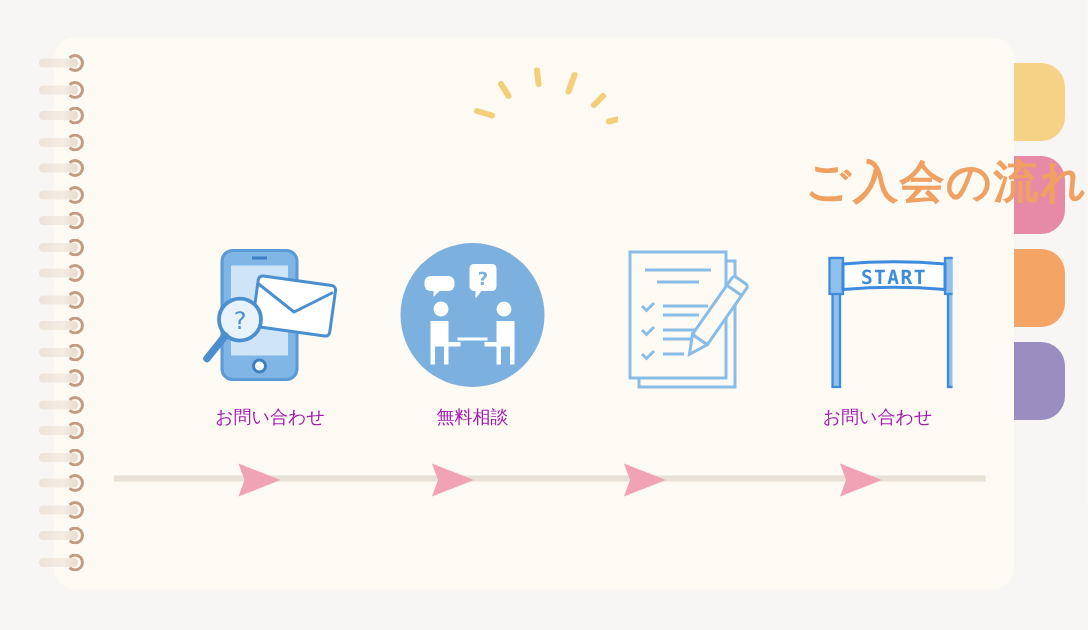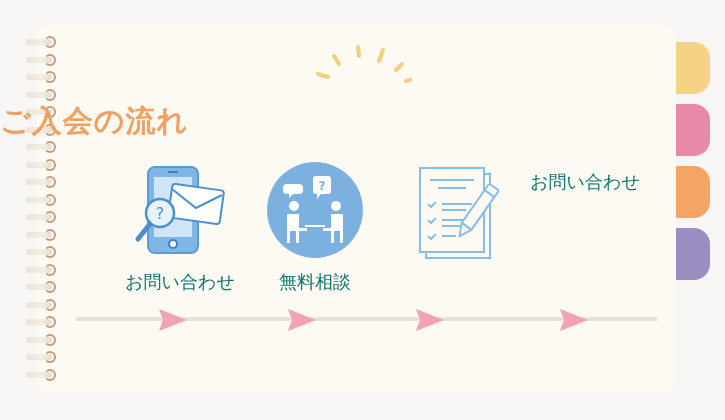--- a/index.html
+++ b/index.html
@@ -7,26 +7,26 @@
          font-family:"DejaVu Sans", "Liberation Sans", sans-serif; }
   .tab { position:absolute; left:660px; width:50px; height:52px; border-radius:0 16px 16px 0; }
   .card { position:absolute; left:36px; top:25px; width:640px; height:368px; background:#fdf9f3;
           border-radius:14px; }
   .rings { position:absolute; left:26px; top:36px; }
   .ring { position:absolute; left:0; width:30px; height:12px; }
   .ring .bar { position:absolute; left:0; top:3px; width:26px; height:6px; border-radius:3px;
                background:linear-gradient(90deg,#ece3d8,#f4ede4 60%,#e6dbcd); }
   .ring .loop { position:absolute; left:18px; top:0; width:8px; height:8px; border:2px solid #c49a80;
                 border-radius:50%; background:transparent; border-left-color:transparent; }
-  .title { position:absolute; left:0; width:725px; top:101px; text-align:left; font-size:30px;
+  .title { position:absolute; left:0; width:725px; top:101px; text-align:right; font-size:30px;
            font-weight:bold; color:#f0a060; letter-spacing:1px; }
   .sun { position:absolute; left:312px; top:42px; }
   .step { position:absolute; top:160px; width:140px; text-align:center; }
   .step .icon { height:100px; display:flex; align-items:center; justify-content:center; }
-  .step .label { margin-top:10px; font-size:18px; color:#0f766e; }
+  .step .label { margin-top:10px; font-size:12px; color:#a21caf; }
   .line { position:absolute; left:76px; top:317px; width:581px; height:4px; background:#e8e1d6; }
   .arrow { position:absolute; top:307px; }
 </style>
 </head>
 <body>
 
 <div class="tab" style="top:42px;background:#f6d287;"></div>
 <div class="tab" style="top:104px;background:#e78aa8;"></div>
 <div class="tab" style="top:166px;background:#f4a566;"></div>
 <div class="tab" style="top:228px;background:#9a8ec0;"></div>
@@ -185,20 +185,30 @@
       <g transform="rotate(35 78 50)">
         <rect x="72" y="22" width="12" height="48" rx="2" fill="#fdf9f3" stroke="#88bde8" stroke-width="2"></rect>
         <polygon points="72,70 84,70 78,82" fill="#fdf9f3" stroke="#88bde8" stroke-width="2"></polygon>
         <line x1="72" y1="30" x2="84" y2="30" stroke="#88bde8" stroke-width="2"></line>
       </g>
     </svg>
   </div>
 </div>
 
 <div class="step" style="left:515px;">
+  <div class="icon">
+    <svg width="100" height="100" viewBox="0 0 100 100">
+      <rect x="20" y="12" width="5" height="86" fill="#8fc0ee" stroke="#3d8bdc" stroke-width="1.5"></rect>
+      <rect x="97" y="12" width="5" height="86" fill="#8fc0ee" stroke="#3d8bdc" stroke-width="1.5"></rect>
+      <rect x="18" y="12" width="9" height="24" fill="#8fc0ee" stroke="#3d8bdc" stroke-width="1.5"></rect>
+      <rect x="95" y="12" width="9" height="24" fill="#8fc0ee" stroke="#3d8bdc" stroke-width="1.5"></rect>
+      <path d="M27 16 Q61 13 95 16 L95 33 Q61 30 27 33 Z" fill="#fff" stroke="#3d8bdc" stroke-width="2"></path>
+      <text x="61" y="29" font-size="13" text-anchor="middle" fill="#3d8bdc" font-weight="bold" font-family="DejaVu Sans Mono, monospace" letter-spacing="1">START</text>
+    </svg>
+  </div>
   <div class="label">お問い合わせ</div>
 </div>
 
 <div class="line"></div>
 <svg class="arrow" style="left:157px;" width="32" height="26" viewBox="0 0 32 26">
     <polygon points="2,2 30,13 2,24 6,13" fill="#f2a3b3"></polygon>
   </svg>
 <svg class="arrow" style="left:286px;" width="32" height="26" viewBox="0 0 32 26">
     <polygon points="2,2 30,13 2,24 6,13" fill="#f2a3b3"></polygon>
   </svg>

